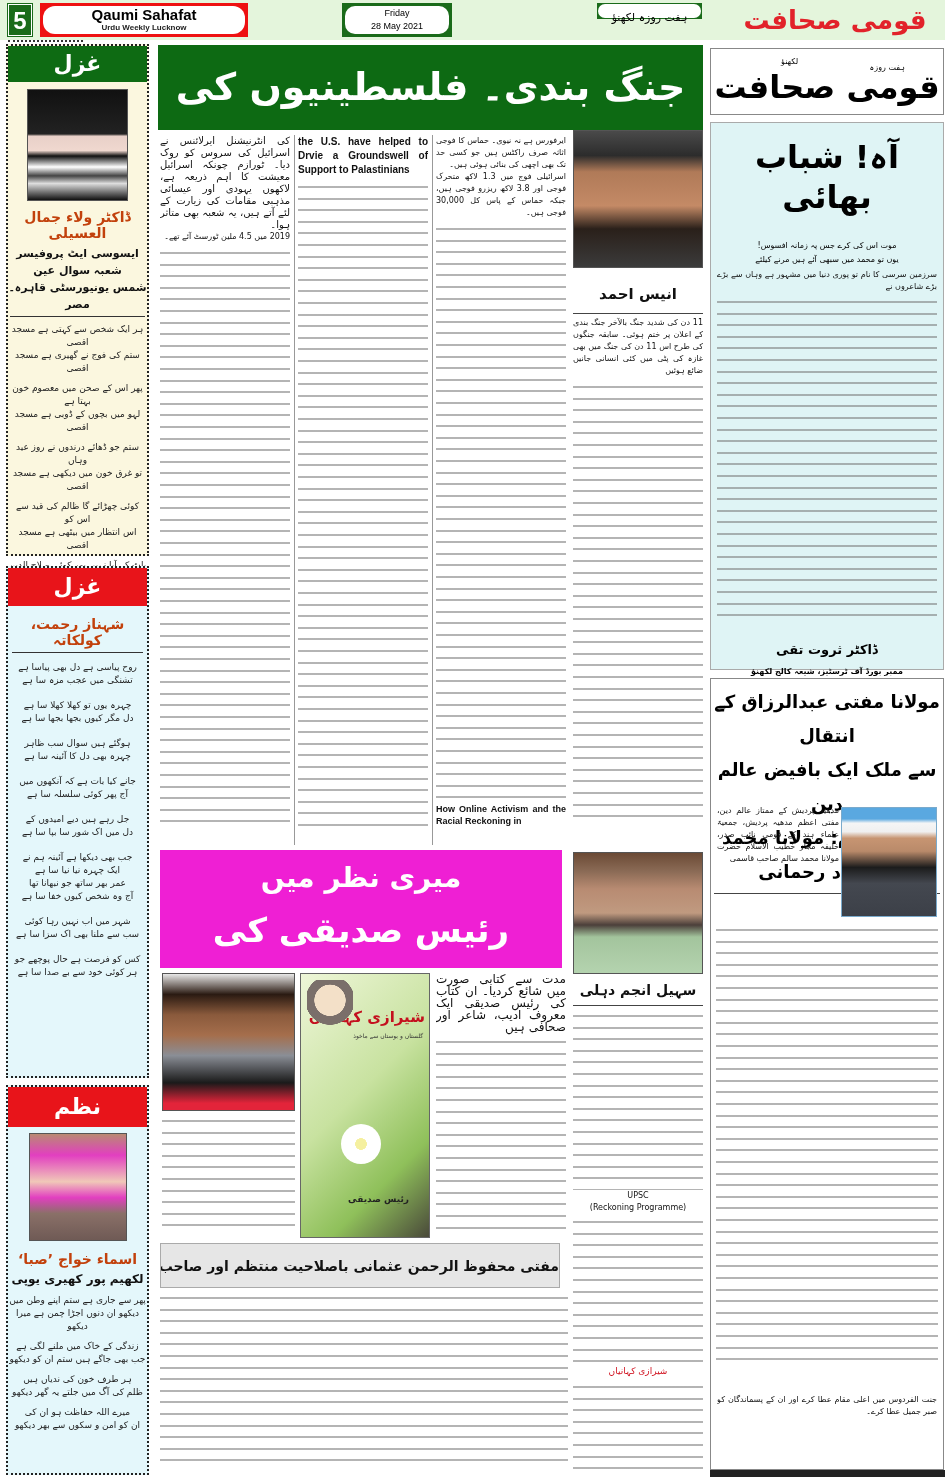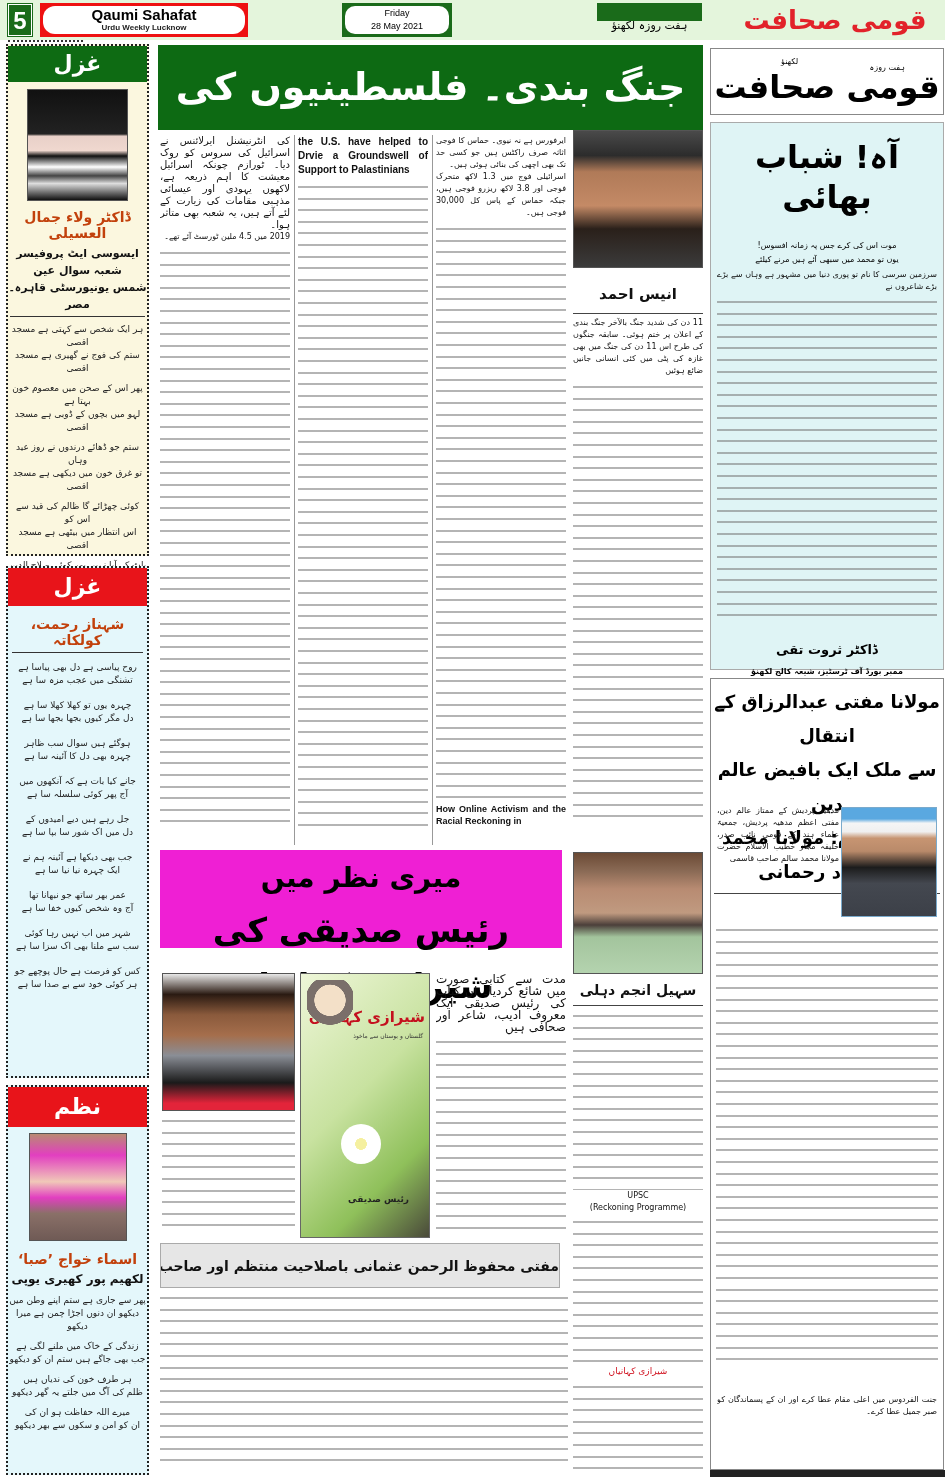--- a/index.html
+++ b/index.html
@@ -8,21 +8,21 @@
 
   
   .masthead { left:0; top:0; width:945px; height:40px; background:#e4f5dc; }
   .page-num { left:8px; top:4px; width:24px; height:32px; background:#1a6b1a; color:#fff; font:bold 24px "Liberation Sans", sans-serif; text-align:center; line-height:32px; border:1px solid #fff; outline:1px solid #1a6b1a; }
   .title-box { left:40px; top:3px; width:208px; height:34px; background:#e11; padding:3px; }
   .title-box .inner { background:#fff; border-radius:12px; height:100%; text-align:center; }
   .title-box .t1 { font:bold 15px "Liberation Sans", sans-serif; line-height:16px; padding-top:1px; }
   .title-box .t2 { font:bold 8px "Liberation Sans", sans-serif; color:#222; }
   .date-box { left:342px; top:3px; width:110px; height:34px; background:#1a6b1a; padding:3px; }
   .date-box .inner { background:#fff; border-radius:10px; height:100%; text-align:center; font:9px "Liberation Sans", sans-serif; line-height:13px; padding-top:1px; }
-  .urdu-box { left:597px; top:3px; width:105px; height:16px; background:#1a6b1a; padding:9px; }
+  .urdu-box { left:597px; top:3px; width:105px; height:16px; background:#1a6b1a; padding:1px; }
   .urdu-box .inner { background:#fff; border-radius:10px; height:100%; text-align:center; font:11px "DejaVu Sans", sans-serif; line-height:28px; }
   .logo-red { left:735px; top:2px; width:200px; height:36px; color:#e2222a; font:bold 26px "DejaVu Sans", sans-serif; text-align:center; line-height:36px; direction:rtl; }
   .dotted-top { left:8px; top:40px; width:75px; border-top:2px dotted #333; }
 
   
   .box-dotted { border:2px dotted #222; }
   .ghazal1 { left:6px; top:44px; width:143px; height:512px; background:#fbf7df; }
   .hdr-green { background:#0e6b13; color:#fff; font:bold 22px "DejaVu Sans", sans-serif; text-align:center; height:36px; line-height:36px; }
   .hdr-red { background:#e8141a; color:#fff; font:bold 22px "DejaVu Sans", sans-serif; text-align:center; height:38px; line-height:38px; }
   .photo { background:#333; border:1px solid #555; }
@@ -50,21 +50,21 @@
   .tribute h2 { font:bold 32px "DejaVu Sans", sans-serif; direction:rtl; text-align:center; margin-top:14px; line-height:40px; }
   .couplet { font:8px "DejaVu Sans", sans-serif; direction:rtl; text-align:center; line-height:14px; }
   .author { font:bold 13px "DejaVu Sans", sans-serif; direction:rtl; text-align:center; }
   .author-sub { font:bold 8px "DejaVu Sans", sans-serif; direction:rtl; text-align:center; }
 
   .obit { left:710px; top:678px; width:234px; height:792px; border:1px solid #888; background:#fff; }
   .obit h2 { font:bold 18px "DejaVu Sans", sans-serif; direction:rtl; text-align:center; line-height:34px; margin-top:6px; }
   .obit .rule { border-top:1px solid #444; margin:4px 3px 0; }
 
   
-  .headline-pink { left:160px; top:850px; width:402px; height:98px; background:#ef1fd4; color:#000000; direction:rtl; text-align:center; }
+  .headline-pink { left:160px; top:850px; width:402px; height:118px; background:#ef1fd4; color:#ffffff; direction:rtl; text-align:center; }
   .headline-pink .l1 { font:bold 28px "DejaVu Sans", sans-serif; line-height:48px; padding-top:4px; }
   .headline-pink .l2 { font:bold 34px "DejaVu Sans", sans-serif; line-height:56px; }
 
   .strip-grey { left:160px; top:1243px; width:400px; height:45px; background:#e6e6e6; border:1px solid #aaa; direction:rtl; text-align:center; font:bold 14px "DejaVu Sans", sans-serif; line-height:45px; color:#111; white-space:nowrap; overflow:hidden; }
 
   .caption-name { font:bold 15px "DejaVu Sans", sans-serif; direction:rtl; text-align:center; color:#111; }
   .bottom-bar { left:710px; top:1470px; width:235px; height:7px; background:#222; }
 </style>
 </head>
 <body>
@@ -147,21 +147,21 @@
         <div>چہرہ بھی دل کا آئینہ سا ہے</div>
       </div>
     <div class="verse" style="margin-bottom:12px;">
         <div>جانے کیا بات ہے کہ آنکھوں میں</div>
         <div>آج پھر کوئی سلسلہ سا ہے</div>
       </div>
     <div class="verse" style="margin-bottom:12px;">
         <div>جل رہے ہیں دیے امیدوں کے</div>
         <div>دل میں اک شور سا بپا سا ہے</div>
       </div>
-    <div class="verse" style="margin-bottom:12px;">
+    <div class="verse" style="margin-bottom:0;">
         <div>جب بھی دیکھا ہے آئینہ ہم نے</div>
         <div>ایک چہرہ نیا نیا سا ہے</div>
       </div>
     <div class="verse" style="margin-bottom:12px;">
         <div>عمر بھر ساتھ جو نبھانا تھا</div>
         <div>آج وہ شخص کیوں خفا سا ہے</div>
       </div>
     <div class="verse" style="margin-bottom:12px;">
         <div>شہر میں اب نہیں رہا کوئی</div>
         <div>سب سے ملنا بھی اک سزا سا ہے</div>

